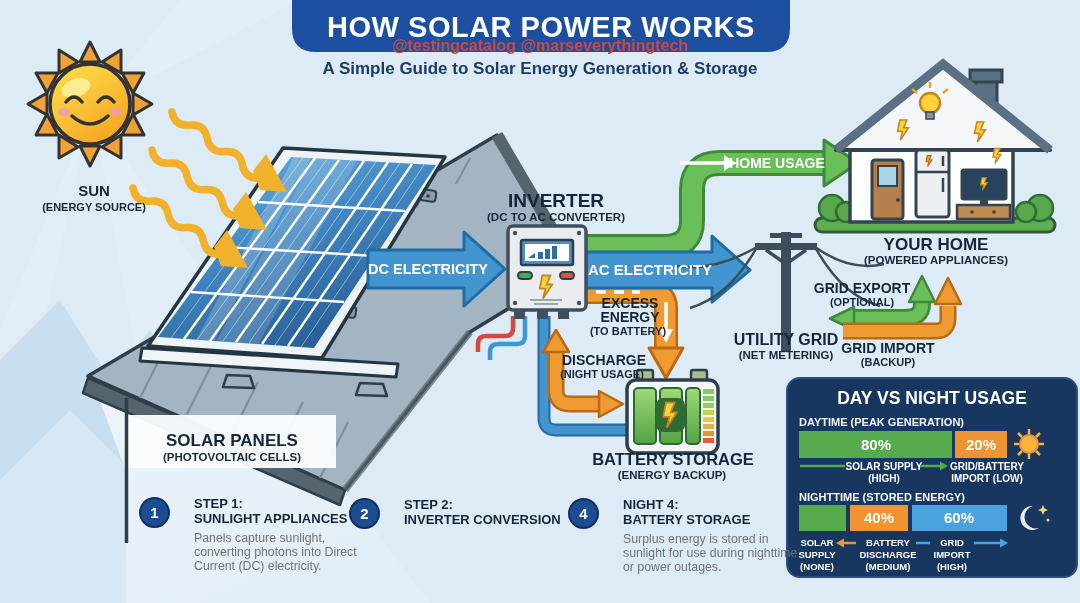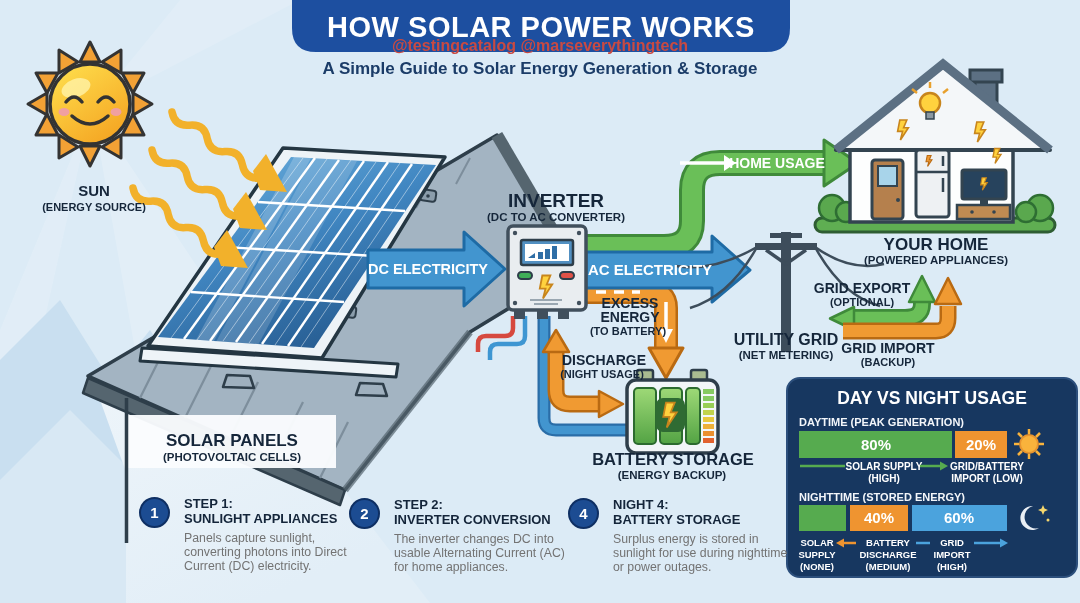--- a/index.html
+++ b/index.html
@@ -3,21 +3,21 @@
 <meta charset="utf-8">
 <style>
   html,body{margin:0;padding:0;}
   #stage{position:relative;width:1080px;height:603px;overflow:hidden;background:#dcebf6;font-family:"Liberation Sans",sans-serif;}
   svg text{font-family:"Liberation Sans",sans-serif;font-weight:bold;}
   .lbl{fill:#15263a;}
   .wlbl{fill:#ffffff;}
   .steps{position:absolute;top:0;left:0;width:1080px;height:603px;pointer-events:none;}
   .step{position:absolute;display:flex;}
   .step-circle{width:27px;height:27px;border-radius:50%;background:#1c4c92;border:2px solid #0e2f63;color:#fff;font-weight:bold;font-size:15px;display:flex;align-items:center;justify-content:center;flex:none;}
-  .step-text{margin-left:14px;}
+  .step-text{margin-left:24px;}
   .step-title{font-size:13px;font-weight:bold;color:#14253a;line-height:14.5px;}
   .step-body{margin-top:5px;font-size:12.3px;color:#737373;line-height:14.2px;width:178px;font-weight:normal;}
 </style>
 </head>
 <body>
 
 <div id="stage">
 <svg width="1080" height="603" viewBox="0 0 1080 603">
   <defs>
     <linearGradient id="panelGrad" x1="0" y1="0" x2="0.6" y2="1">
@@ -400,21 +400,20 @@
     <div class="step-circle">1</div>
     <div class="step-text">
       <div class="step-title"><span>STEP 1:</span><br><span>SUNLIGHT APPLIANCES</span></div>
       <div class="step-body">Panels capture sunlight, converting photons into Direct Current (DC) electricity.</div>
     </div>
   </div>
   <div class="step" style="left:349px;top:498px;">
     <div class="step-circle">2</div>
     <div class="step-text">
       <div class="step-title"><span>STEP 2:</span><br><span>INVERTER CONVERSION</span></div>
-      <div class="step-body">The inverter changes DC into usable Alternating Current (AC) for home appliances.</div>
     </div>
   </div>
   <div class="step" style="left:568px;top:498px;">
     <div class="step-circle">4</div>
     <div class="step-text">
       <div class="step-title"><span>NIGHT 4:</span><br><span>BATTERY STORAGE</span></div>
       <div class="step-body">Surplus energy is stored in sunlight for use during nighttime or power outages.</div>
     </div>
   </div>
 </div>

